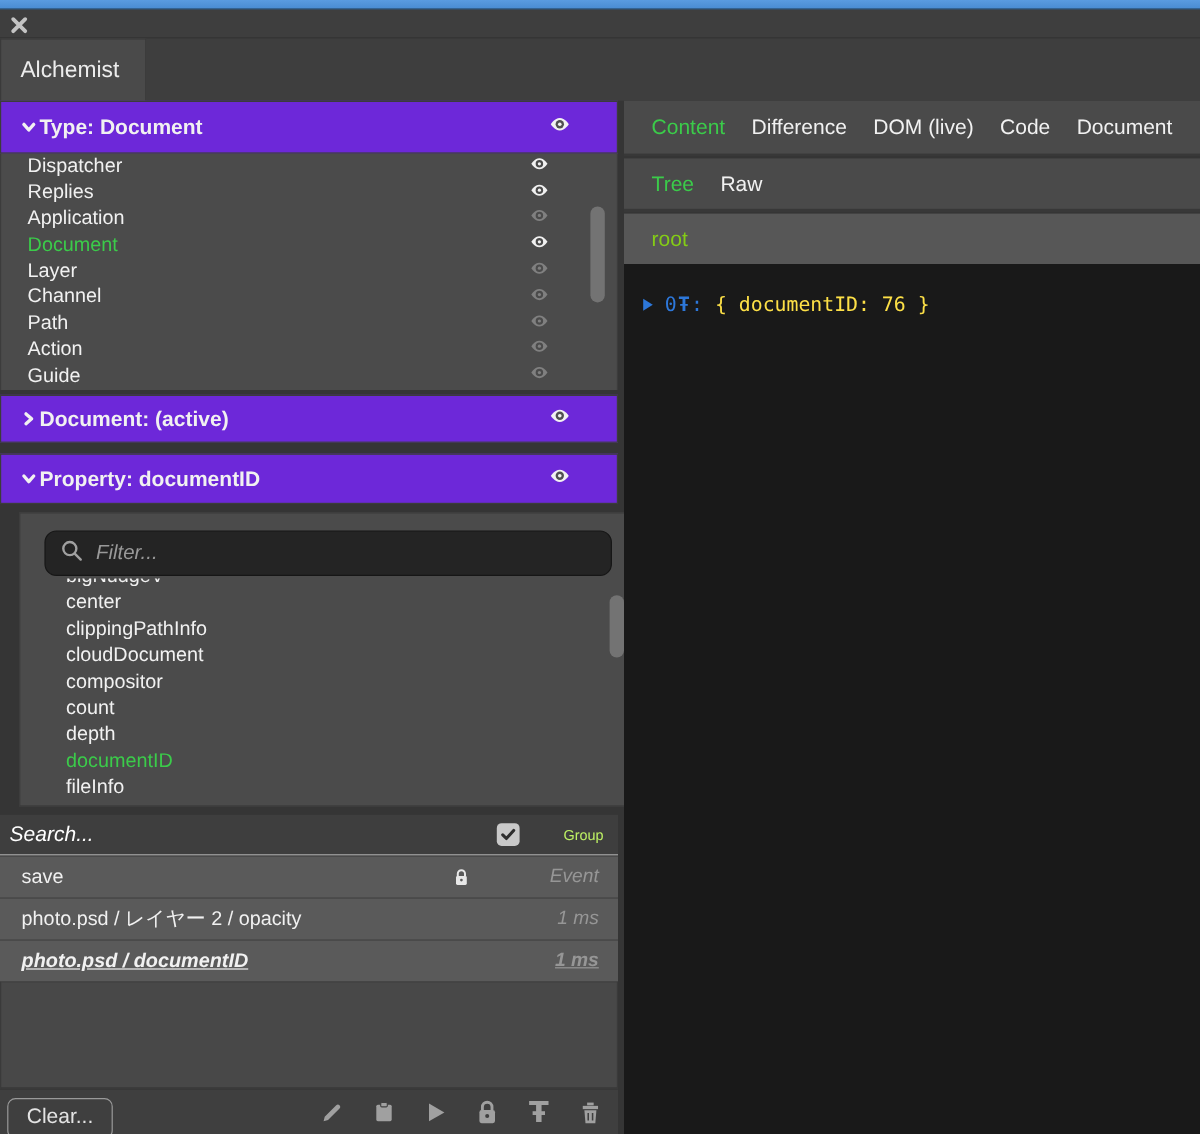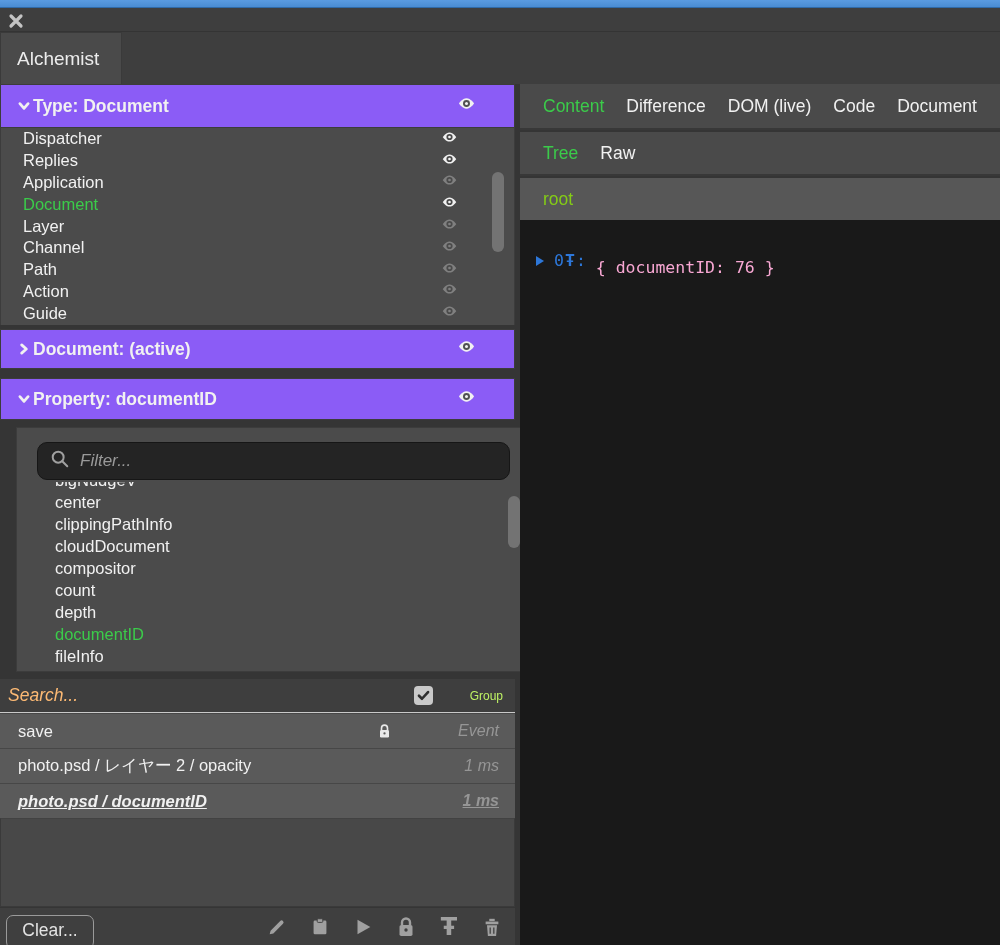--- a/index.html
+++ b/index.html
@@ -14,21 +14,21 @@
     background:linear-gradient(#5a9be0,#4a8cd2); border-bottom:1px solid #2f6aa8; }
   .app-header { position:absolute; left:0; top:8px; width:1000px; height:76px; background:#3e3e3e; }
   .close-x { position:absolute; left:8px; top:5px; width:16px; height:16px; cursor:pointer; }
   .xstrip-line { position:absolute; left:0; top:23px; width:1000px; height:1px; background:#343434; }
   .main-tab { position:absolute; left:0; top:24px; width:122px; height:52px; background:#4a4a4a;
     border:1px solid #3a3a3a; border-bottom:none; display:flex; align-items:center; padding-left:16px;
     font-size:19px; color:#ececec; }
 
   
   .left { position:absolute; left:0; top:84px; width:515px; height:861px; }
-  .sec-header { position:relative; background:#8b5cf6; border:1px solid #3c3c3c;
+  .sec-header { position:relative; background:#6d28d9; border:1px solid #3c3c3c;
     display:flex; align-items:center; font-weight:bold; font-size:17.5px; }
   .sec-header .chev { margin-left:16px; margin-right:2px; display:flex; }
   .sec-header .eye { position:absolute; right:38px; top:50%; transform:translateY(-50%); }
 
   .hdr-type { position:absolute; left:0; top:0; width:515px; height:44px; }
   .type-list { position:absolute; left:0; top:44px; width:515px; height:197px; background:#4b4b4b;
     border-left:1px solid #3c3c3c; border-right:1px solid #3c3c3c; overflow:hidden; }
   .trow { height:21.8px; display:flex; align-items:center; font-size:16.5px; padding-left:22px; position:relative; }
   .trow .eye { position:absolute; right:56px; top:50%; transform:translateY(-50%); }
   .eye-dim { opacity:0.32; }
@@ -43,21 +43,21 @@
   .filter-box { margin:14px 20px 0 20px; height:38px; background:#242424; border:1px solid #161616;
     border-radius:10px; display:flex; align-items:center; padding-left:12px; }
   .filter-box .ph { font-style:italic; color:#999; font-size:17px; margin-left:10px; }
   .prop-list { margin-top:2px; overflow:hidden; height:191px; }
   .prop-list .inner { margin-top:-13px; }
   .prow { height:22px; display:flex; align-items:center; font-size:16.5px; padding-left:38px; }
 
   .listener { position:absolute; left:0; top:595px; width:515px; }
   .search-row { height:34px; background:#3e3e3e; border-bottom:1px solid #c9c9c9;
     display:flex; align-items:center; padding:0 8px; }
-  .search-row .ph { font-style:italic; color:#fdba74; font-size:17.5px; flex:1; }
+  .search-row .ph { font-style:italic; color:#ffffff; font-size:17.5px; flex:1; }
   .checkbox { width:19px; height:19px; background:#c9c9c9; border-radius:4px;
     display:flex; align-items:center; justify-content:center; margin-right:9px; }
   .group-lbl { font-size:12px; color:#bef264; margin-right:4px;margin-left:28px; }
   .ev-row { height:35px; background:#5a5a5a; border-top:1px solid #474747;
     display:flex; align-items:center; padding:0 16px 0 18px; font-size:16.5px;gap:44px; }
   .ev-row .lbl { flex:1; }
   .ev-row .meta { font-style:italic; color:#969696; font-size:16px; }
   .ev-row .lock { margin-right:22px; display:flex; }
   .ev-sel .lbl, .ev-sel .meta { font-style:italic; font-weight:bold; text-decoration:underline; }
   .empty-area { height:89px; background:#484848; border:1px solid #3a3a3a; border-top:1px solid #424242; }
@@ -84,21 +84,21 @@
     display:flex; align-items:center; padding-left:23px; font-size:17.5px; }
   .root-link { color:#84cc16; }
   .content-area { position:absolute; left:0; top:136px; width:480px; height:725px; background:#191919; }
   .tree-line { display:flex; align-items:center; padding:24px 0 0 14px;
     font-family:"DejaVu Sans Mono","Liberation Mono",monospace; font-size:16.5px; }
   .blue { color:#2d77d9; }
   .tree-line .arrow { margin-right:8px; display:flex; }
   .tree-line .idx { margin-right:1px; }
   .tree-line .pin { margin-right:1px; font-weight:bold; }
   .tree-line .colon { margin-right:10px; }
-  .tree-line .preview { color:#f9a8d4;margin-top:14px; }
+  .tree-line .preview { color:#fde047; }
 </style>
 </head>
 <body>
 
 <div class="titlebar"></div>
 
 <div class="app-header">
   <span class="close-x">
     <svg width="16" height="16" viewBox="0 0 16 16">
         <path d="M3 3 L13 13 M13 3 L3 13" stroke="#c4c4c4" stroke-width="3.2" stroke-linecap="round"></path>

